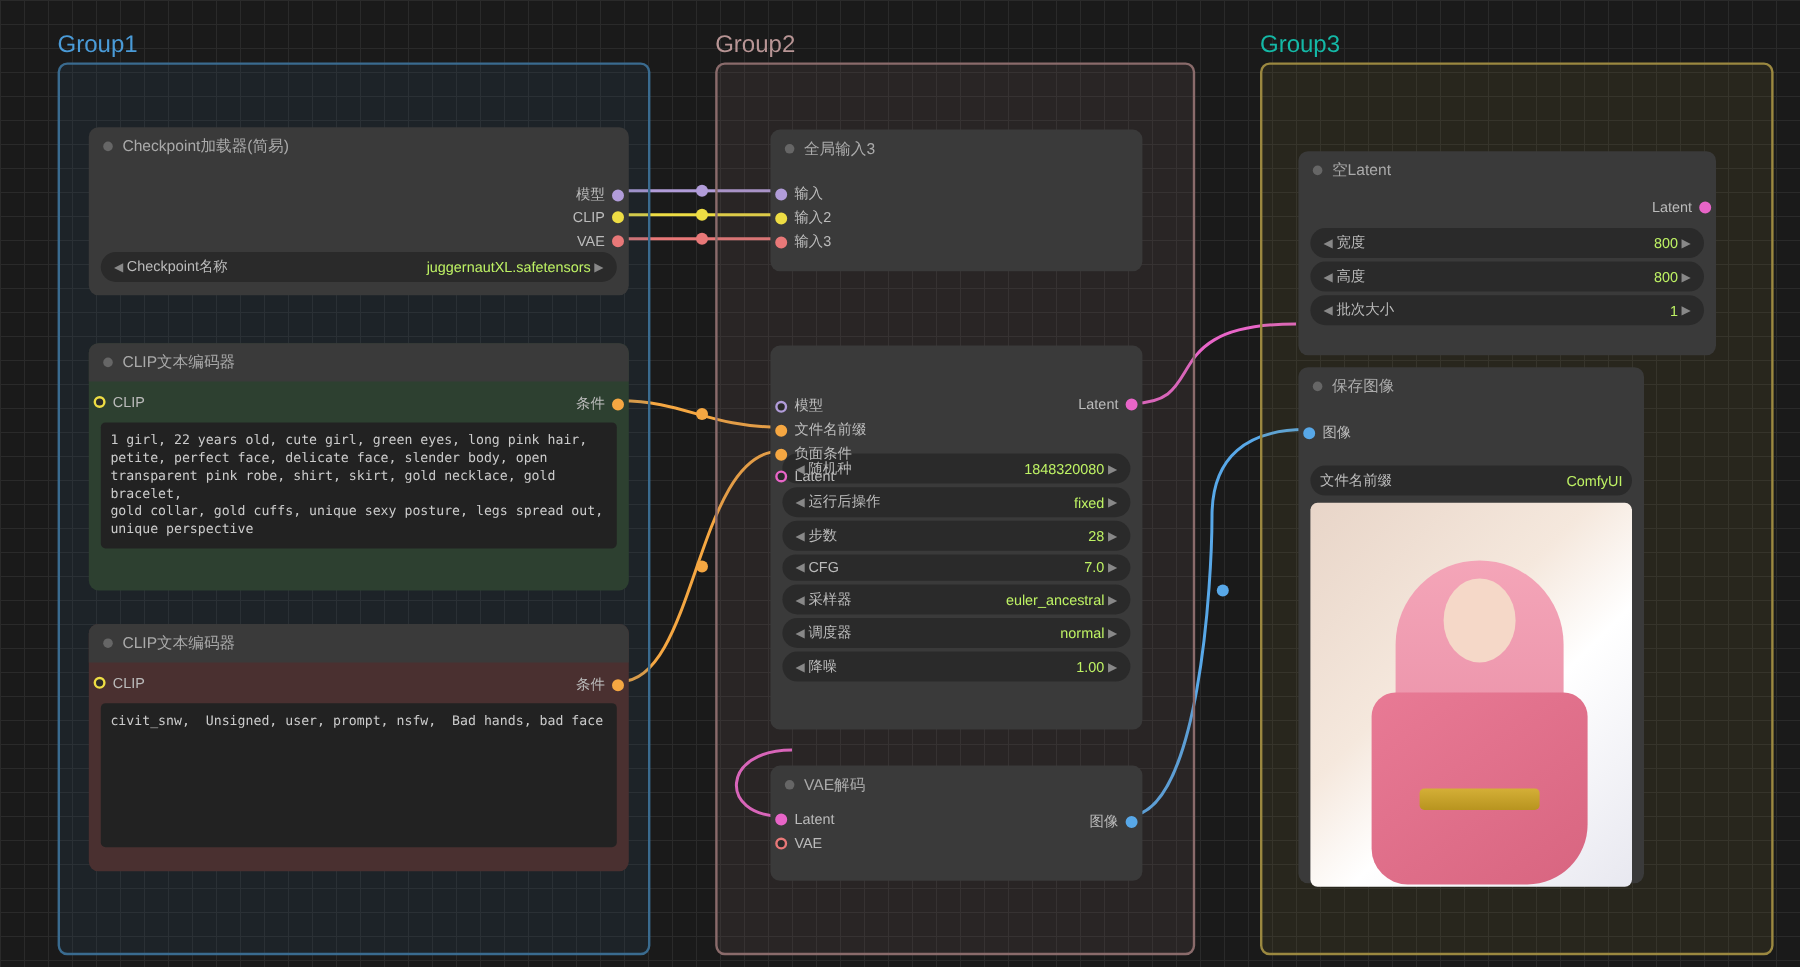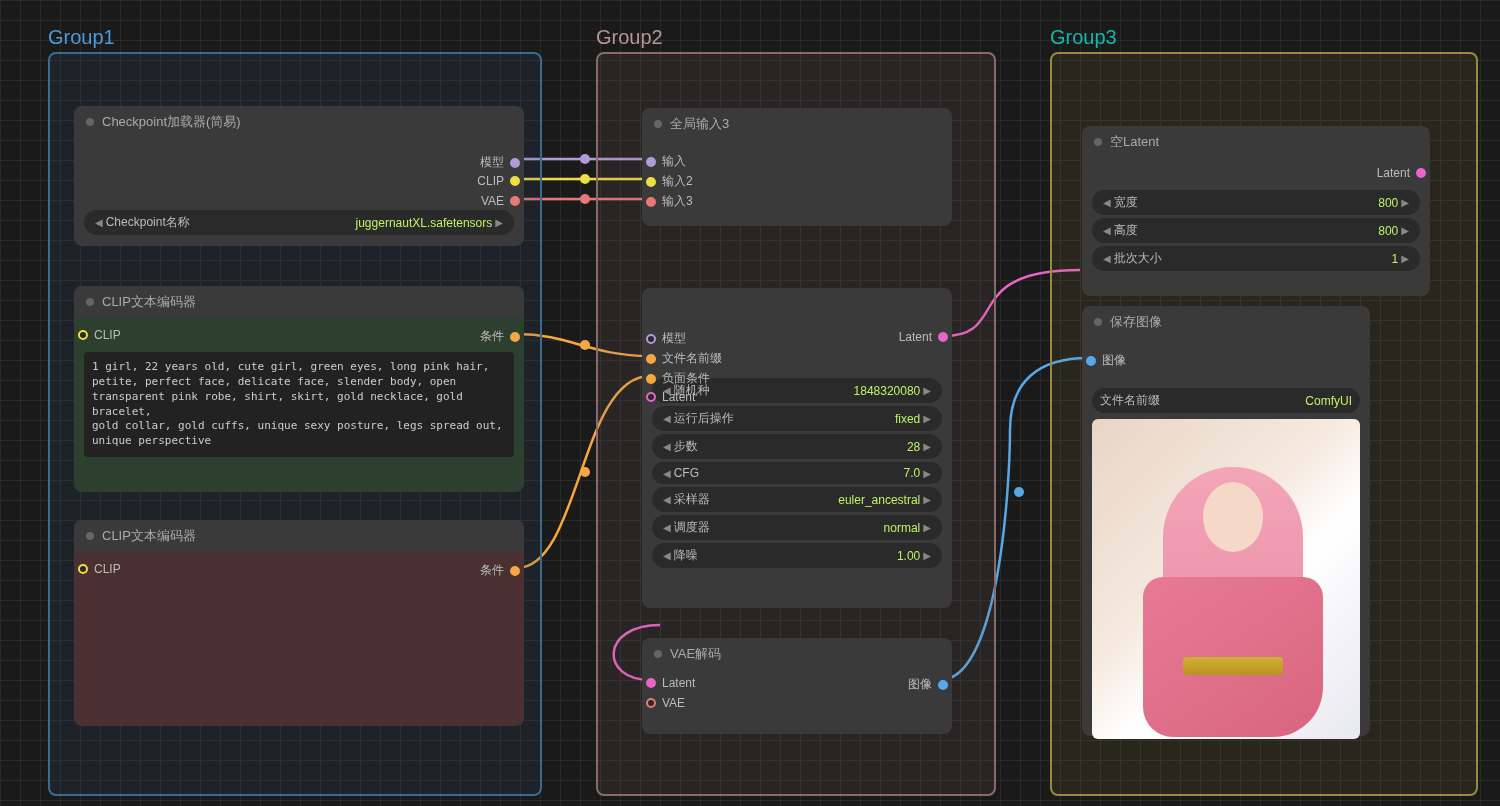--- a/index.html
+++ b/index.html
@@ -117,20 +117,21 @@
       <span>CLIP文本编码器</span>
     </div>
 <div class="port left" style="top:42px">
       <span class="port-dot" style="border-color:#eedd44;background:#2a2a2a"></span>
       <span>CLIP</span>
     </div>
 <div class="port right" style="top:42px">
       <span class="port-dot" style="border-color:#f5a742;background:#f5a742"></span>
       <span>条件</span>
     </div>
+<div class="textarea" style="margin-top:34px;height:120px">civit_snw,  Unsigned, user, prompt, nsfw,  Bad hands, bad face</div>
 </div>
 
 <div class="node" style="left:642px;top:108px;width:310px;height:118px">
 <div class="node-header">
       <span class="dot"></span>
       <span>全局输入3</span>
     </div>
 <div class="port left" style="top:45px">
       <span class="port-dot" style="border-color:#b19cd9;background:#b19cd9"></span>
       <span>输入</span>

